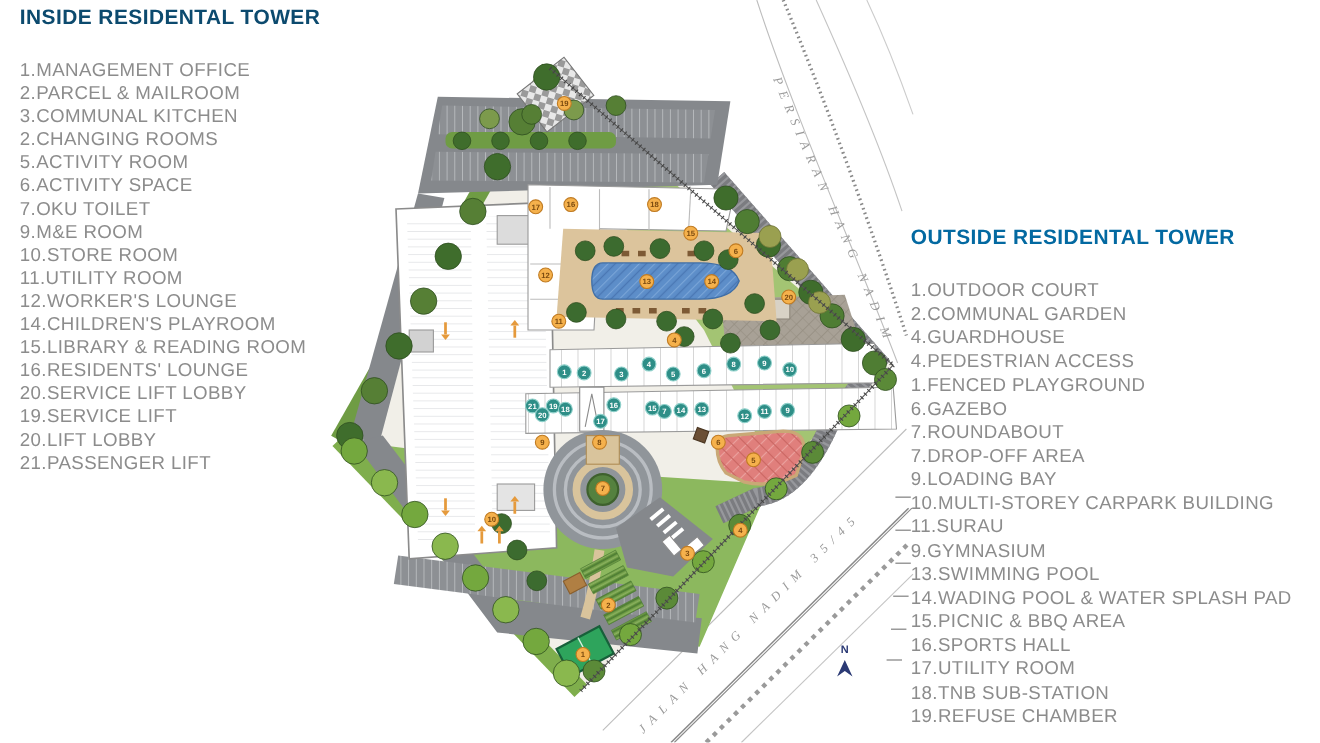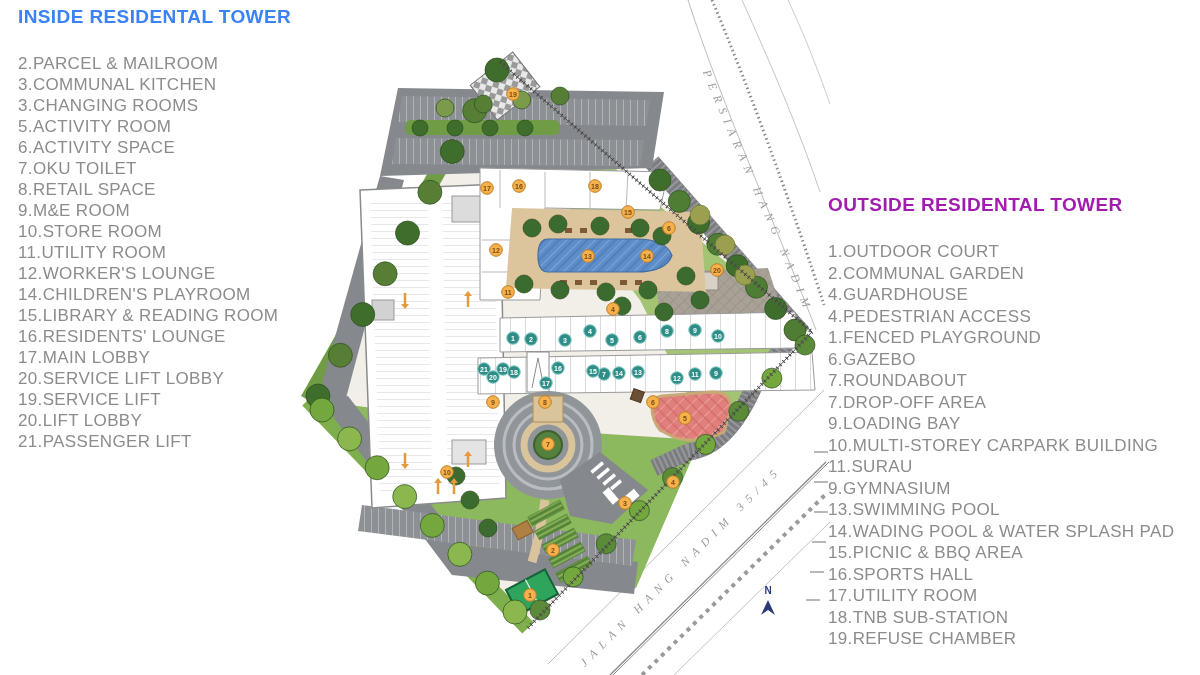--- a/index.html
+++ b/index.html
@@ -3,23 +3,23 @@
 <meta charset="utf-8">
 <style>
   html,body{margin:0;padding:0;}
   body{width:1200px;height:675px;position:relative;background:#ffffff;overflow:hidden;
        font-family:"Liberation Sans", sans-serif;}
   .legend{position:absolute;}
   .legend h2{margin:0;font-size:19px;font-weight:bold;letter-spacing:.4px;}
   .legend ul{list-style:none;margin:25px 0 0 0;padding:0;
              font-size:17px;line-height:21px;color:#8c8c8c;letter-spacing:.35px;}
   #legend-inside{left:18px;top:6px;}
-  #legend-inside h2{color:#3b82f6;}
+  #legend-inside h2{color:#0c4a6e;}
   #legend-outside{left:828px;top:194px;}
-  #legend-outside h2{color:#a21caf;}
+  #legend-outside h2{color:#0369a1;margin-top:12px;}
   #legend-outside ul{line-height:21.5px;}
   #plan{position:absolute;left:0;top:0;}
   .mk-in circle{fill:#2e8e87;stroke:#8fd0ca;stroke-width:1;}
   .mk-in text{fill:#ffffff;font-size:7px;font-weight:bold;text-anchor:middle;}
   .mk-out circle{fill:#f5b14c;stroke:#c07b22;stroke-width:1;}
   .mk-out text{fill:#7a4a10;font-size:7px;font-weight:bold;text-anchor:middle;}
   .roadlabel{font-family:"Liberation Serif", serif;font-style:italic;fill:#9a9a9a;
              font-size:11.5px;letter-spacing:6.5px;}
 </style>
 </head>
@@ -481,35 +481,34 @@
 
   <g transform="translate(768,594)">
     <text x="0" y="0" text-anchor="middle" font-size="10" font-weight="bold" fill="#2b3a75">N</text>
     <path d="M 0,6 L 7,21 L 0,16 L -7,21 Z" fill="#2b3a75"></path>
   </g>
 </svg>
 
 <div class="legend" id="legend-inside">
   <h2>INSIDE RESIDENTAL TOWER</h2>
   <ul>
+      <li>1.MANAGEMENT OFFICE</li>
       <li>2.PARCEL &amp; MAILROOM</li>
       <li>3.COMMUNAL KITCHEN</li>
-      <li>3.CHANGING ROOMS</li>
+      <li>2.CHANGING ROOMS</li>
       <li>5.ACTIVITY ROOM</li>
       <li>6.ACTIVITY SPACE</li>
       <li>7.OKU TOILET</li>
-      <li>8.RETAIL SPACE</li>
       <li>9.M&amp;E ROOM</li>
       <li>10.STORE ROOM</li>
       <li>11.UTILITY ROOM</li>
       <li>12.WORKER'S LOUNGE</li>
       <li>14.CHILDREN'S PLAYROOM</li>
       <li>15.LIBRARY &amp; READING ROOM</li>
       <li>16.RESIDENTS' LOUNGE</li>
-      <li>17.MAIN LOBBY</li>
       <li>20.SERVICE LIFT LOBBY</li>
       <li>19.SERVICE LIFT</li>
       <li>20.LIFT LOBBY</li>
       <li>21.PASSENGER LIFT</li>
     </ul>
 </div>
 <div class="legend" id="legend-outside">
   <h2>OUTSIDE RESIDENTAL TOWER</h2>
   <ul>
       <li>1.OUTDOOR COURT</li>

